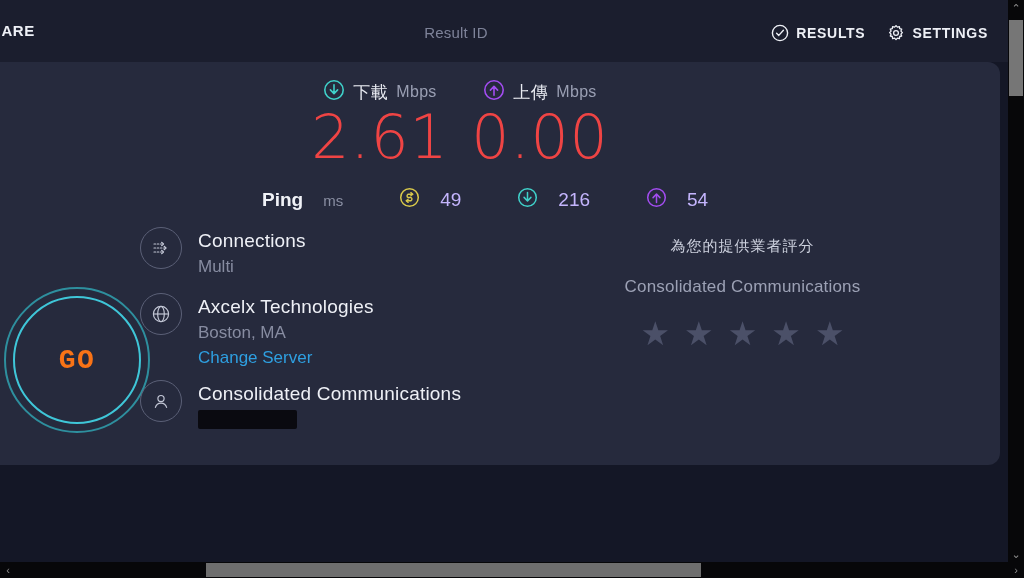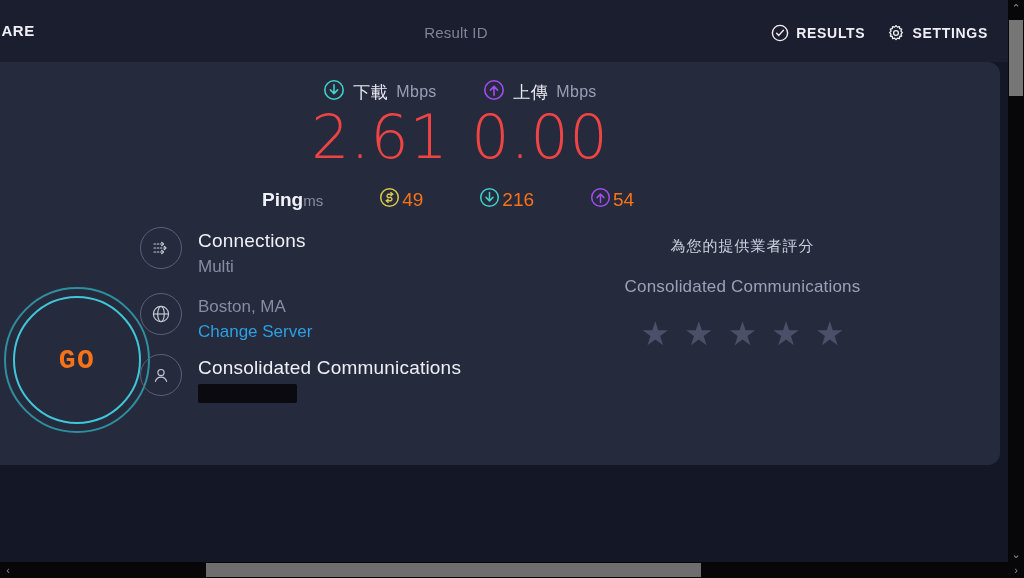--- a/index.html
+++ b/index.html
@@ -64,24 +64,24 @@
     letter-spacing:1px; margin-top:2px;
     font-family:"DejaVu Sans", sans-serif;
   }
 
   
   .ping-row {
     position:absolute; left:262px; top:125px;
     display:flex; align-items:center; gap:0;
   }
   .ping-title { color:#f0f2f7; font-size:19px; font-weight:700; }
-  .ping-unit { color:#8a8fa3; font-size:15px; margin-left:0; }
+  .ping-unit { color:#8a8fa3; font-size:15px; margin-left:20px; }
   .ping-cell {
-    display:flex; align-items:center; gap:2px;
-    color:#f97316; font-size:19px;
+    display:flex; align-items:center; gap:20px;
+    color:#c4b5fd; font-size:19px;
   }
   .pc1 { margin-left:56px; }
   .pc2 { margin-left:56px; }
   .pc3 { margin-left:56px; }
 
   
   .go-wrap {
     position:absolute; left:4px; top:225px;
     width:146px; height:146px;
   }
@@ -297,20 +297,21 @@
         <div class="icon-circle">
           <svg width="24" height="24" viewBox="0 0 24 24">
             <g fill="none" stroke="#c3c7d6" stroke-width="1.2">
               <circle cx="12" cy="12" r="7.6"></circle>
               <ellipse cx="12" cy="12" rx="3.3" ry="7.6"></ellipse>
               <path d="M4.4 12 H19.6"></path>
             </g>
           </svg>
         </div>
         <div class="info-text">
+          <div class="info-primary">Axcelx Technologies</div>
           <div class="info-secondary">Boston, MA</div>
           <div class="info-link">Change Server</div>
         </div>
       </div>
 
       <div class="info-row">
         <div class="icon-circle">
           <svg width="24" height="24" viewBox="0 0 24 24">
             <g fill="none" stroke="#c3c7d6" stroke-width="1.2" stroke-linecap="round">
               <circle cx="12" cy="9.6" r="3.1"></circle>

